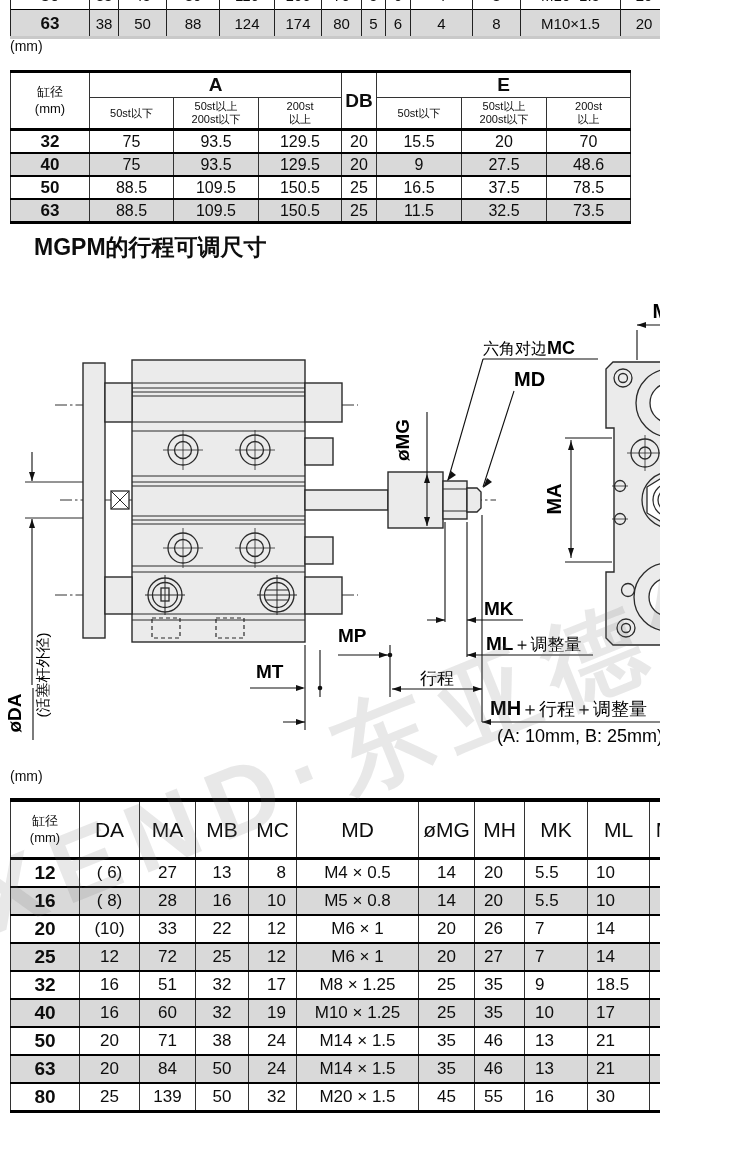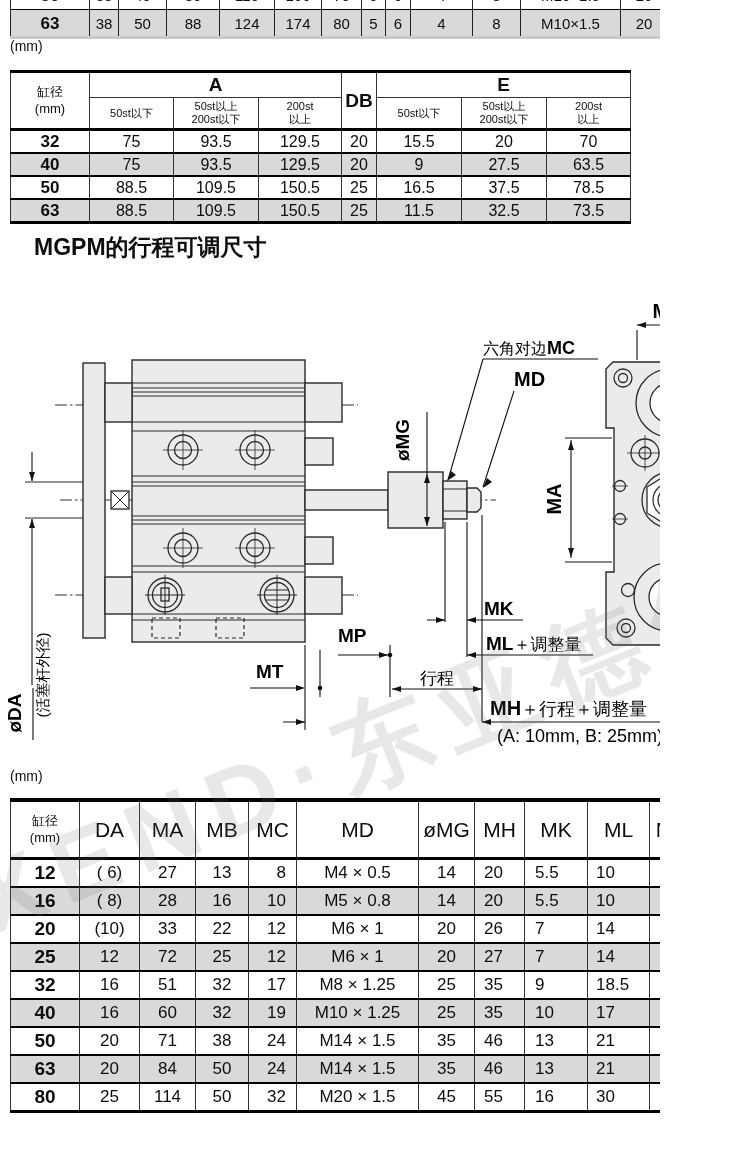--- a/index.html
+++ b/index.html
@@ -190,21 +190,21 @@
           <td>70</td>
         </tr>
         <tr class="gray">
           <td class="bore">40</td>
           <td>75</td>
           <td>93.5</td>
           <td>129.5</td>
           <td>20</td>
           <td>9</td>
           <td>27.5</td>
-          <td>63.5</td>
+          <td>48.6</td>
         </tr>
         <tr>
           <td class="bore">50</td>
           <td>88.5</td>
           <td>109.5</td>
           <td>150.5</td>
           <td>25</td>
           <td>16.5</td>
           <td>37.5</td>
           <td>78.5</td>
@@ -512,21 +512,21 @@
           <td>35</td>
           <td>46</td>
           <td>13</td>
           <td>21</td>
           <td>4</td>
           <td>8</td>
         </tr>
         <tr>
           <td class="bore">80</td>
           <td>25</td>
-          <td>114</td>
+          <td>139</td>
           <td>50</td>
           <td>32</td>
           <td>M20 × 1.5</td>
           <td>45</td>
           <td>55</td>
           <td>16</td>
           <td>30</td>
           <td>4</td>
           <td>9</td>
         </tr>

